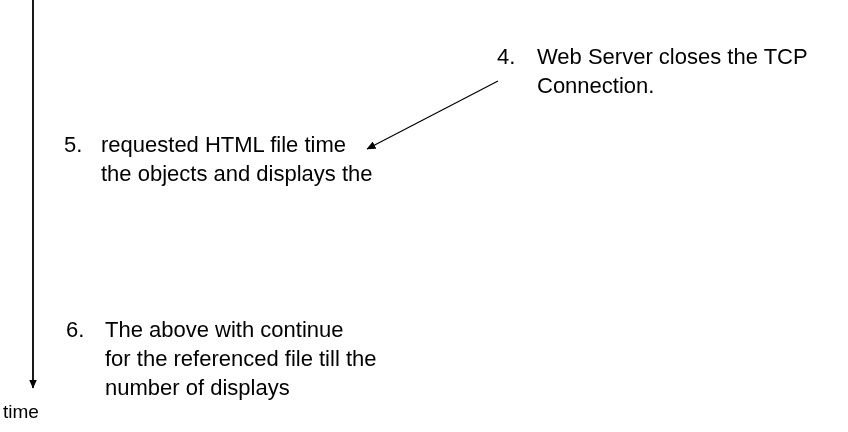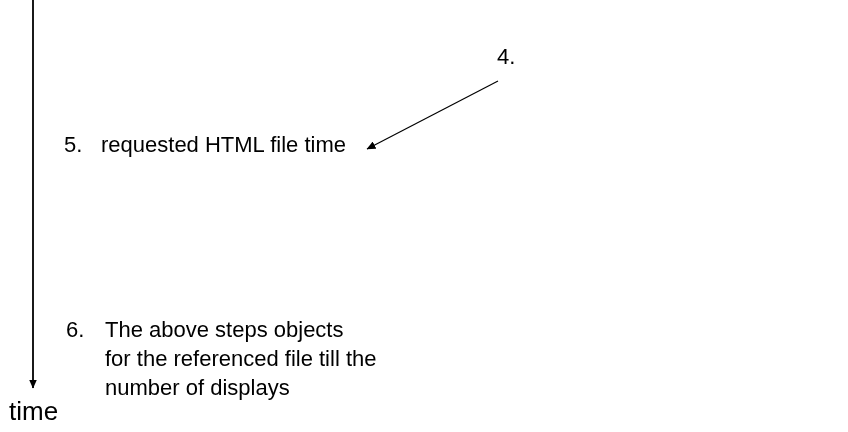--- a/index.html
+++ b/index.html
@@ -34,23 +34,23 @@
     flex: 0 0 auto;
   }
   .step-4 { left: 497px; top: 42px; }
   .step-4 .step-number { width: 40px; }
   .step-5 { left: 64px; top: 130px; }
   .step-5 .step-number { width: 37px; }
   .step-6 { left: 66px; top: 315px; }
   .step-6 .step-number { width: 39px; }
   .time-label {
     position: absolute;
-    left: 9px;
+    left: 3px;
     top: 397px;
-    font-size: 26px;
+    font-size: 19px;
     line-height: 29px;
   }
 </style>
 </head>
 <body>
 
 <svg class="arrows-layer" viewBox="0 0 848 432" xmlns="http://www.w3.org/2000/svg">
   <defs>
     <marker id="arrowhead" markerUnits="userSpaceOnUse" markerWidth="9" markerHeight="8" refX="8.5" refY="4" orient="auto">
       <polygon points="0,0 9,4 0,8" fill="#000000"></polygon>
@@ -60,32 +60,35 @@
     <line x1="33" y1="0" x2="33" y2="388" stroke="#000000" stroke-width="1.8" marker-end="url(#arrowhead)"></line>
   </g>
   <g>
     <line x1="498" y1="81" x2="367" y2="149" stroke="#000000" stroke-width="1.2" marker-end="url(#arrowhead)"></line>
   </g>
 </svg>
 
 <div class="step step-4">
   <span class="step-number">4.</span>
   <div class="step-lines">
+    <div class="step-line">Web Server closes the TCP</div>
+    <div class="step-line">Connection.</div>
   </div>
 </div>
 
 <div class="step step-5">
   <span class="step-number">5.</span>
   <div class="step-lines">
     <div class="step-line">requested HTML file time</div>
+    <div class="step-line">the objects and displays the</div>
   </div>
 </div>
 
 <div class="step step-6">
   <span class="step-number">6.</span>
   <div class="step-lines">
-    <div class="step-line">The above steps objects</div>
+    <div class="step-line">The above with continue</div>
     <div class="step-line">for the referenced file till the</div>
     <div class="step-line">number of displays</div>
   </div>
 </div>
 
 <div class="time-label">time</div>
 
 </body></html>

